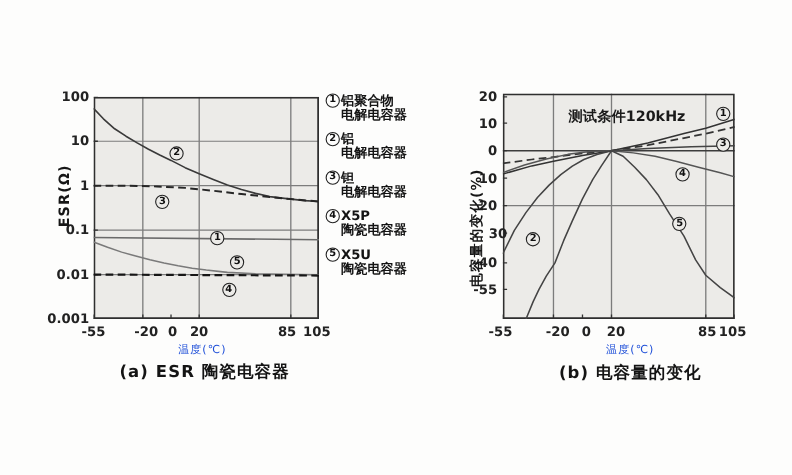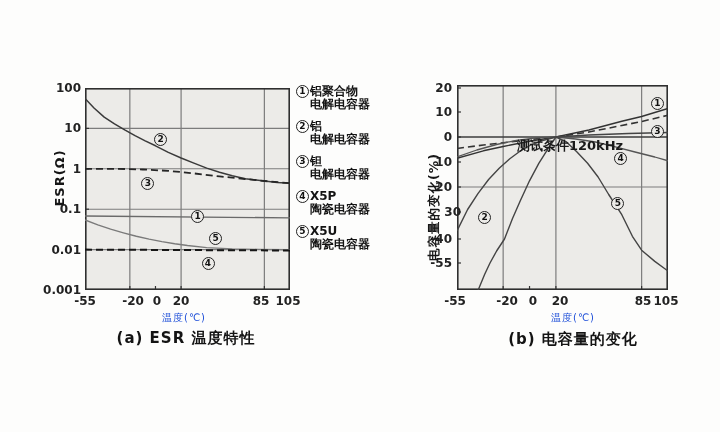--- a/index.html
+++ b/index.html
@@ -72,21 +72,21 @@
 
   <span class="xt" style="left:85px;top:295px;">-55</span>
   <span class="xt" style="left:133px;top:295px;">-20</span>
   <span class="xt" style="left:157px;top:295px;">0</span>
   <span class="xt" style="left:181px;top:295px;">20</span>
   <span class="xt" style="left:261px;top:295px;">85</span>
   <span class="xt" style="left:288px;top:295px;">105</span>
 
   <span class="axis-y-label" style="left:59px;top:178px;">ESR(Ω)</span>
   <span class="axis-x-label" style="left:184px;top:311px;">温度(℃)</span>
-  <span class="caption" style="left:186px;top:329px;">(a) ESR 温度特性</span>
+  <span class="caption" style="left:186px;top:329px;">(a) ESR 陶瓷电容器</span>
 
   <svg id="chartB" class="plot" style="left:457px;top:85px;" width="211" height="205">
       <rect x="0" y="0" width="211" height="205" fill="#ecebe8"></rect>
       <line x1="46.15625" y1="0" x2="46.15625" y2="205" stroke="#7c7c7c" stroke-width="1.2"></line>
       <line x1="98.90625" y1="0" x2="98.90625" y2="205" stroke="#7c7c7c" stroke-width="1.2"></line>
       <line x1="184.625" y1="0" x2="184.625" y2="205" stroke="#7c7c7c" stroke-width="1.2"></line>
       <line x1="0" y1="52" x2="211" y2="52" stroke="#3c3c3c" stroke-width="1.5"></line>
       <line x1="0" y1="102" x2="211" y2="102" stroke="#7c7c7c" stroke-width="1.1"></line>
       <line x1="0" y1="205" x2="0" y2="201" stroke="#333" stroke-width="1.2"></line>
       <line x1="46.15625" y1="205" x2="46.15625" y2="201" stroke="#333" stroke-width="1.2"></line>
@@ -119,21 +119,21 @@
   <span class="yt" style="left:455px;top:239px;">-40</span>
   <span class="yt" style="left:455px;top:263px;">-55</span>
 
   <span class="xt" style="left:455px;top:295px;">-55</span>
   <span class="xt" style="left:507px;top:295px;">-20</span>
   <span class="xt" style="left:533px;top:295px;">0</span>
   <span class="xt" style="left:560px;top:295px;">20</span>
   <span class="xt" style="left:643px;top:295px;">85</span>
   <span class="xt" style="left:666px;top:295px;">105</span>
 
-  <span class="plot-title" style="left:570px;top:97px;margin-top:40px;">测试条件120kHz</span>
+  <span class="plot-title" style="left:570px;top:97px;">测试条件120kHz</span>
   <span class="axis-y-label" style="left:434px;top:207px;font-size:12.5px;">电容量的变化(%)</span>
   <span class="axis-x-label" style="left:573px;top:311px;">温度(℃)</span>
   <span class="caption" style="left:573px;top:330px;">(b) 电容量的变化</span>
 
   <div class="legend">
     <div class="lg-item" style="top:85px;">
       <span class="lg-l1">
           <span class="cnum">1</span>
           <span>铝聚合物</span>
         </span>

